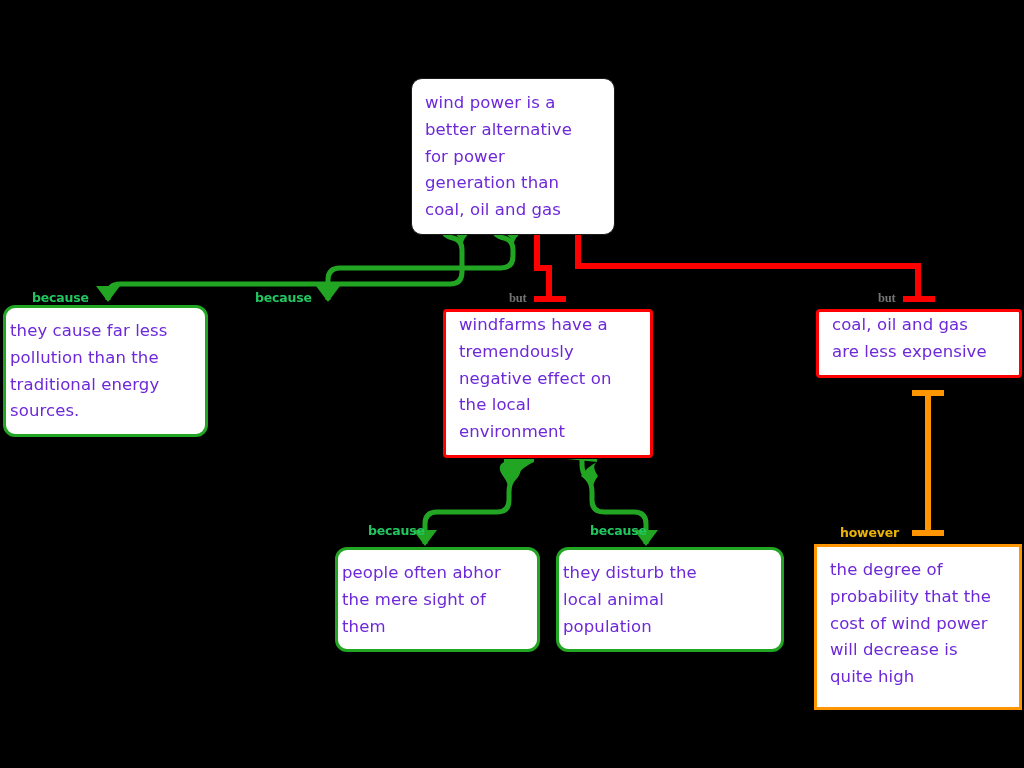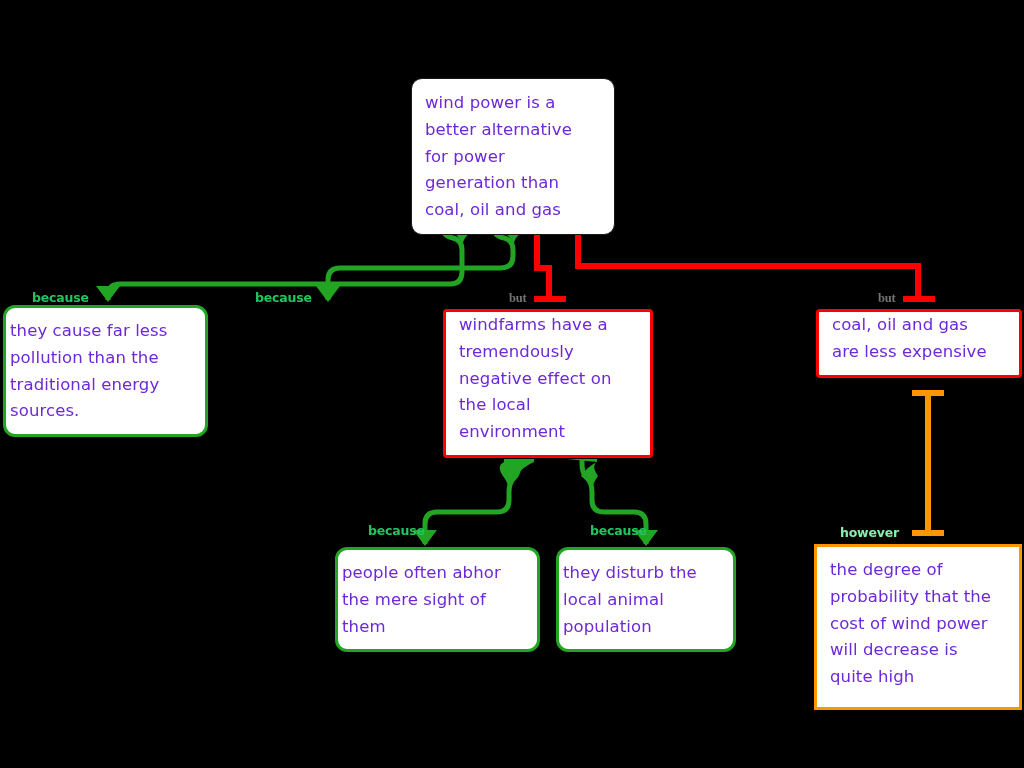--- a/index.html
+++ b/index.html
@@ -67,21 +67,21 @@
   .edge-label {
     position: absolute;
     font-family: "DejaVu Sans", sans-serif;
     font-size: 12.5px;
     font-weight: bold;
     letter-spacing: -0.2px;
     white-space: nowrap;
   }
   .lbl-green { color: #22c55e; }
   .lbl-red   { color: #737373; font-family: Liberation Serif, serif; }
-  .lbl-orange{ color: #86efac; }
+  .lbl-orange{ color: #eab308; }
 </style>
 </head>
 <body>
 
 <div id="canvas">
 
   <svg id="svg-layer" viewBox="0 0 1024 768" xmlns="http://www.w3.org/2000/svg">
 
     <g>
       <path d="M443,222 L443,228 Q443,236 453,238 Q462,240 462,250 L462,272
@@ -166,21 +166,21 @@
     <span class="node-text">coal, oil and gas
 are less expensive</span>
   </div>
 
   <div class="node node-green" style="left:335px; top:547px; width:205px;">
     <span class="node-text">people often abhor
 the mere sight of
 them</span>
   </div>
 
-  <div class="node node-green" style="left:556px; top:547px; width:180px;">
+  <div class="node node-green" style="left:556px; top:547px; width:228px;">
     <span class="node-text">they disturb the
 local animal
 population</span>
   </div>
 
   <div class="node node-orange" style="left:814px; top:544px; width:208px;">
     <span class="node-text">the degree of
 probability that the
 cost of wind power
 will decrease is

